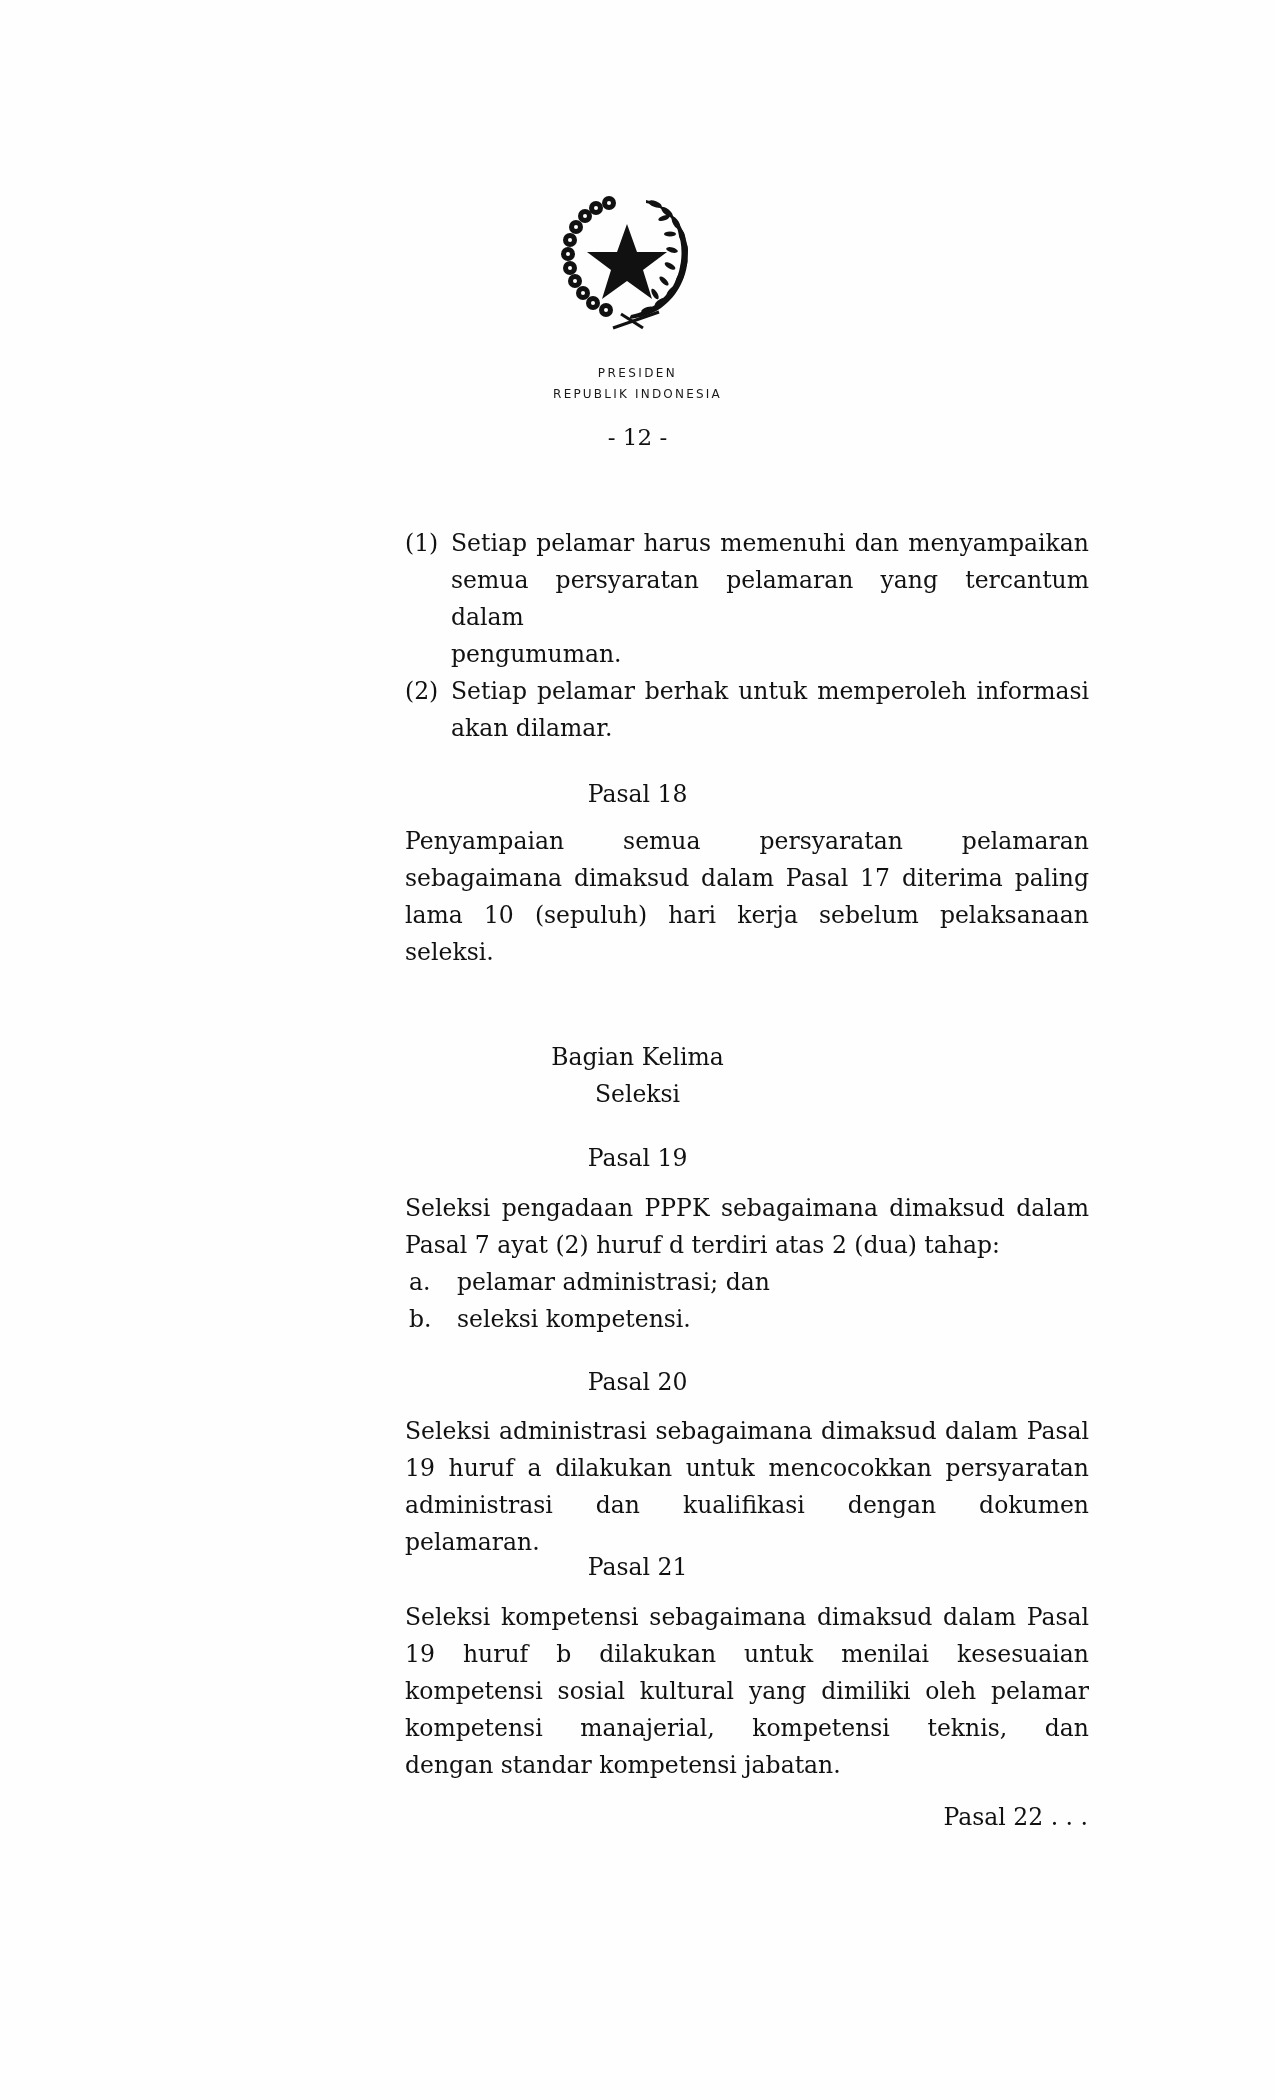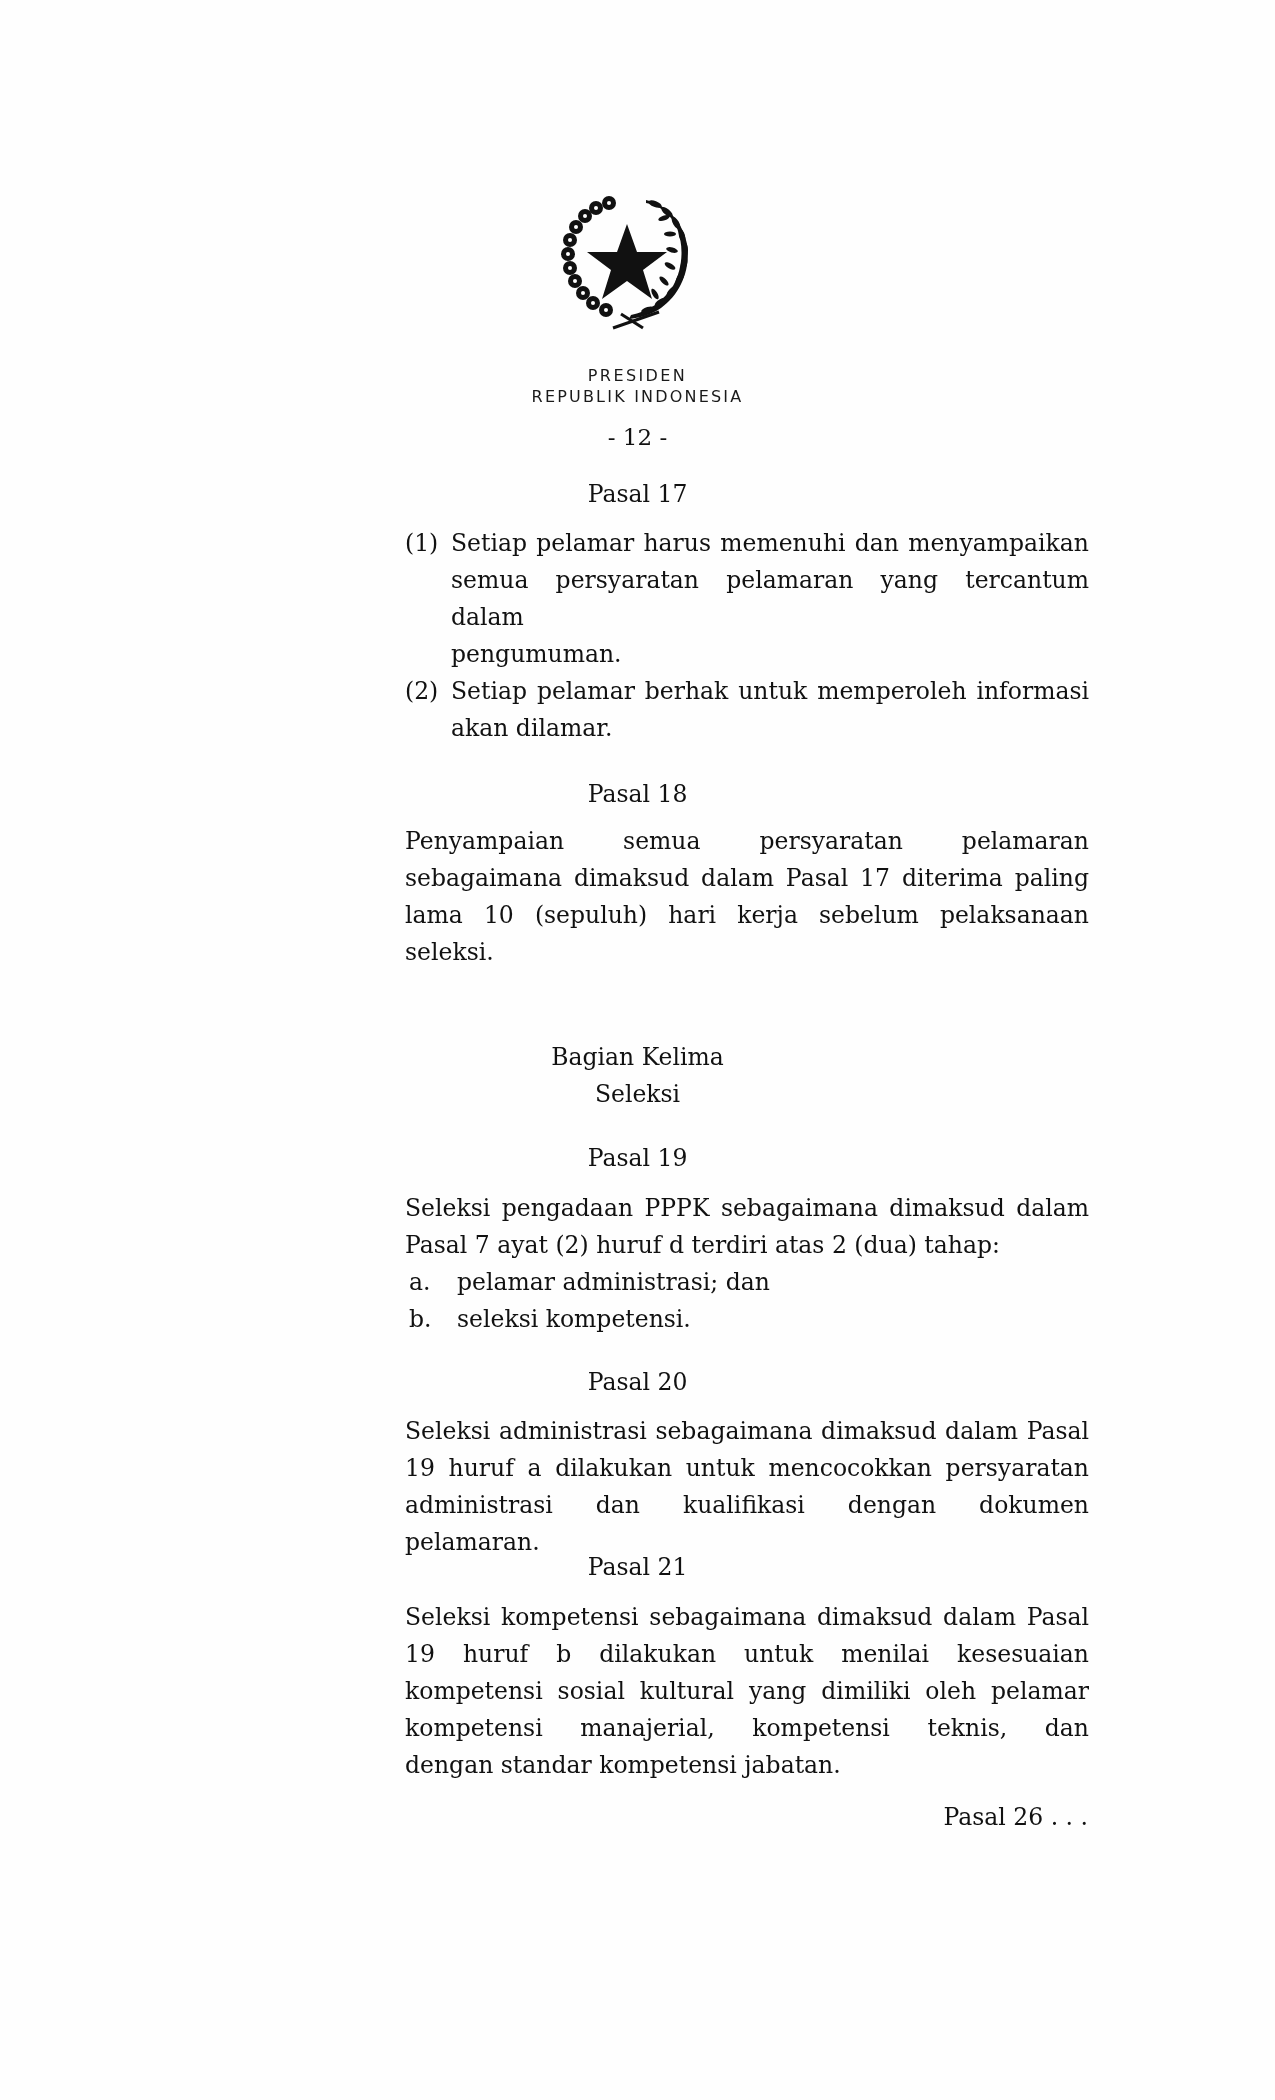--- a/index.html
+++ b/index.html
@@ -1,21 +1,21 @@
 <!DOCTYPE html>
 <html><head>
 <meta charset="utf-8">
 <style>
   html, body { margin: 0; padding: 0; background: #ffffff; }
   body { width: 1275px; height: 2100px; position: relative; overflow: hidden;
          font-family: "DejaVu Serif", "Liberation Serif", serif; color: #111; }
   .page { position: absolute; left: 0; top: 0; width: 1275px; height: 2100px; background: #fefefe; }
   .emblem { position: absolute; left: 551px; top: 188px; width: 152px; height: 146px; }
   .hdr { position: absolute; left: 0; width: 1275px; text-align: center;
-         font-family: "DejaVu Sans", "Liberation Sans", sans-serif; font-size: 16px;
+         font-family: "DejaVu Sans", "Liberation Sans", sans-serif; font-size: 12px;
          letter-spacing: 2.4px; color: #1a1a1a; }
   .hdr1 { top: 366px; }
   .hdr2 { top: 387px; letter-spacing: 2.2px; }
   .pageno { position: absolute; left: 0; width: 1275px; text-align: center; top: 424px;
             font-size: 23px; color: #111; }
   .center { position: absolute; left: 0; width: 1275px; text-align: center; font-size: 23.5px; }
   .block { position: absolute; left: 405px; width: 684px; font-size: 23.5px; line-height: 37px; }
   .just { text-align: justify; text-align-last: left; }
   .justall { text-align: justify; text-align-last: justify; }
   .item { position: relative; padding-left: 46px; }
@@ -80,21 +80,20 @@
     </g>
 
     <path d="M62,140 L108,124" stroke="#111" stroke-width="3"></path>
     <path d="M70,126 L92,140" stroke="#111" stroke-width="3"></path>
   </svg>
 
   <div class="hdr hdr1">PRESIDEN</div>
   <div class="hdr hdr2">REPUBLIK INDONESIA</div>
   <div class="pageno">- 12 -</div>
 
-  <div class="center" style="top:480px">Pasal 17</div>
   <div class="block just" style="top:525px">
     <div class="item">
       <span class="num">(1)</span>
       <span class="line justall">Setiap pelamar harus memenuhi dan menyampaikan</span>
       <span class="line justall">semua persyaratan pelamaran yang tercantum dalam</span>
       <span class="line">pengumuman.</span>
     </div>
     <div class="item">
       <span class="num">(2)</span>
       <span class="line justall">Setiap pelamar berhak untuk memperoleh informasi</span>
@@ -136,14 +135,14 @@
 
   <div class="center" style="top:1553px">Pasal 21</div>
   <div class="block" style="top:1599px">
     <span class="line justall">Seleksi kompetensi sebagaimana dimaksud dalam Pasal</span>
     <span class="line justall">19 huruf b dilakukan untuk menilai kesesuaian</span>
     <span class="line justall">kompetensi sosial kultural yang dimiliki oleh pelamar</span>
     <span class="line justall">kompetensi manajerial, kompetensi teknis, dan</span>
     <span class="line">dengan standar kompetensi jabatan.</span>
   </div>
 
-  <div class="trail" style="top:1803px">Pasal 26 . . .</div>
+  <div class="trail" style="top:1803px">Pasal 22 . . .</div>
 </div>
 
 </body></html>

